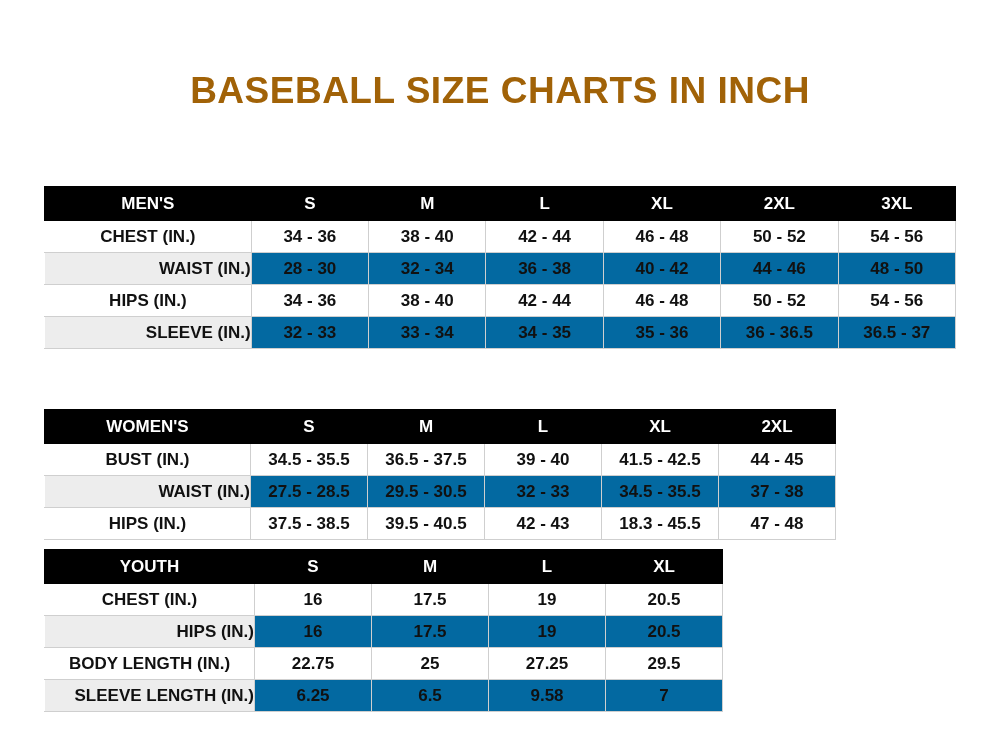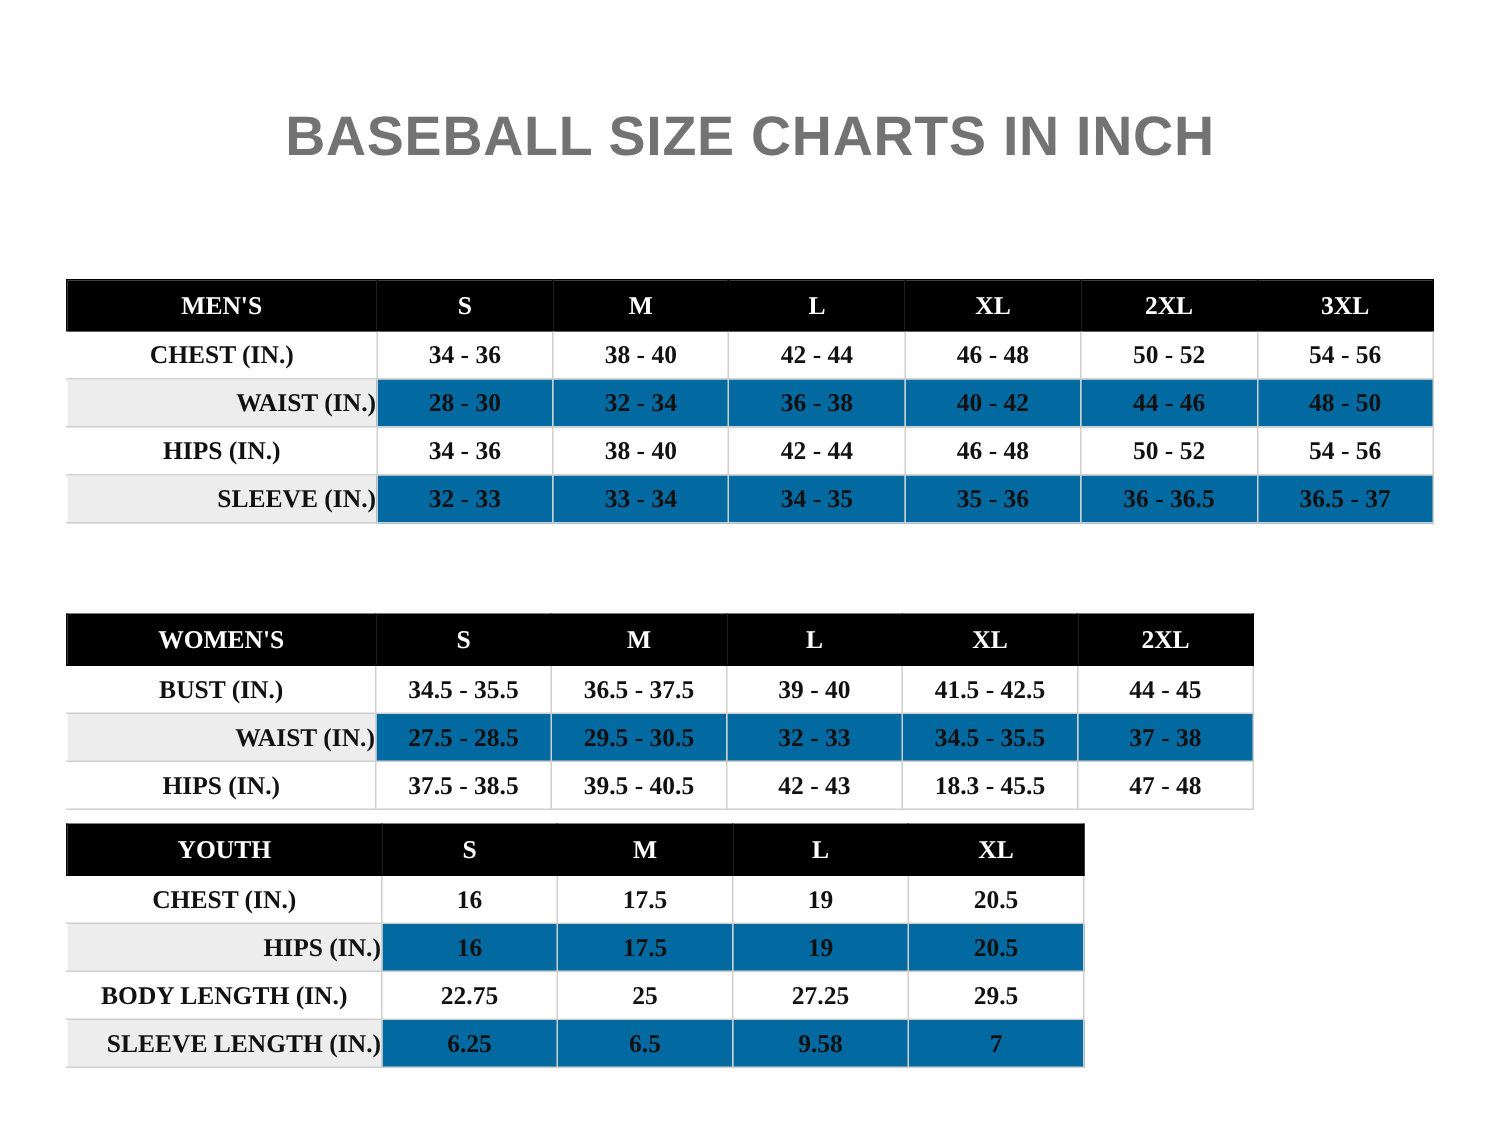--- a/index.html
+++ b/index.html
@@ -22,28 +22,27 @@
   }
   .title {
     position: absolute;
     top: 70px;
     left: 0;
     width: 1000px;
     text-align: center;
     font-size: 37px;
     font-weight: bold;
     letter-spacing: 0.5px;
-    color: #737373;
+    color: #a16207;
   }
 
   .chart {
     position: absolute;
     border-collapse: collapse;
     table-layout: fixed;
-    font-family: Liberation Serif, serif;
   }
   .chart td, .chart th {
     border: 1px solid #ffffff;
     font-size: 17px;
     font-weight: bold;
     text-align: center;
     padding: 0;
     height: 31px;
     color: #111111;
     background: #ffffff;

